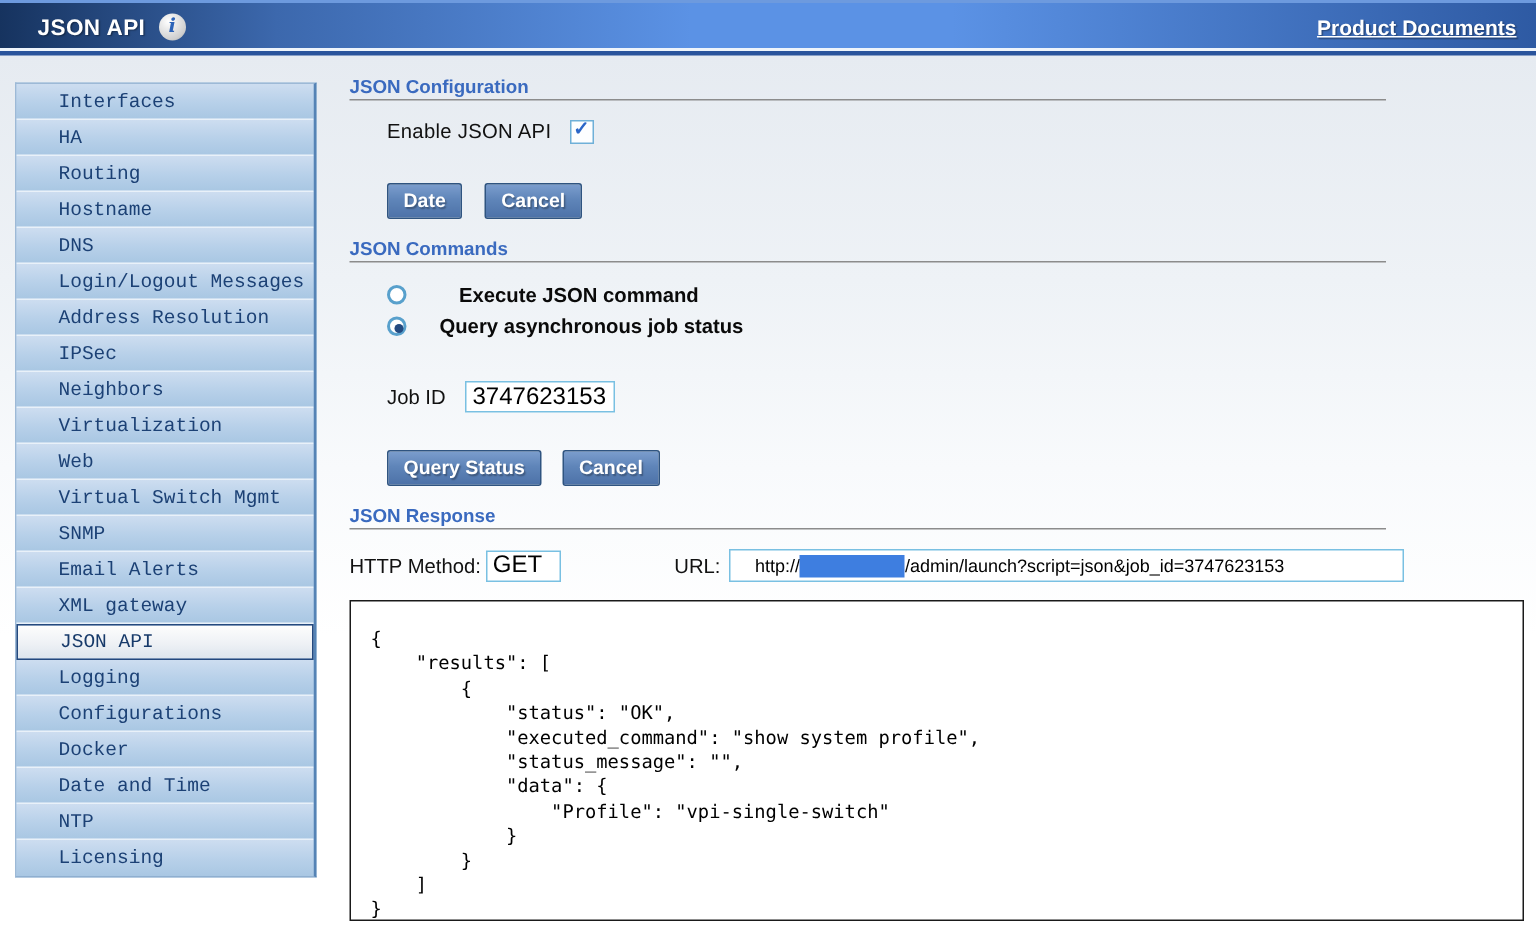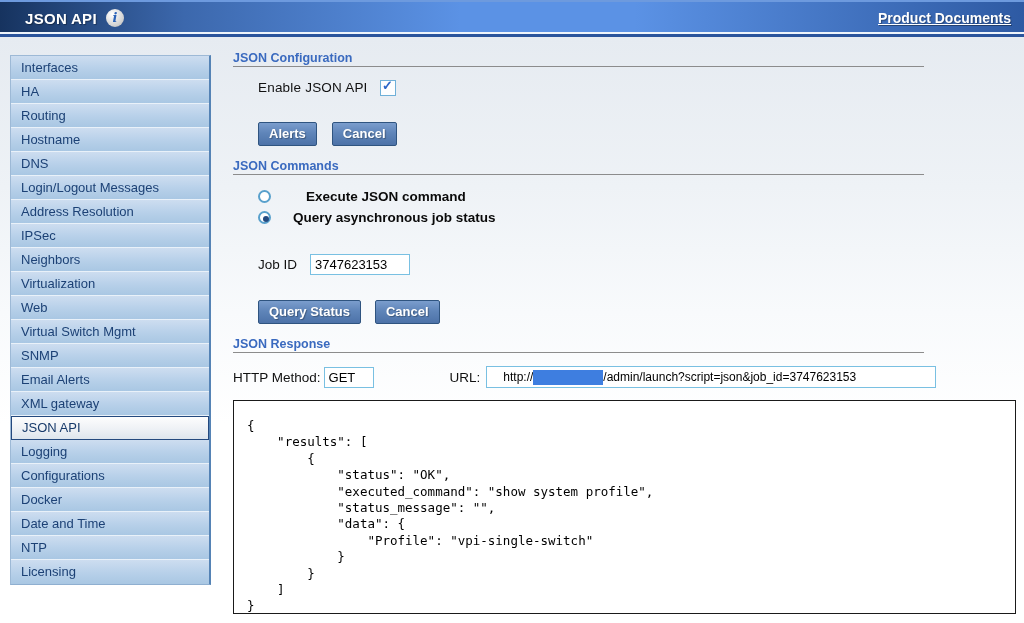--- a/index.html
+++ b/index.html
@@ -29,24 +29,24 @@
   }
   .doc-link { margin-left:auto; margin-right:13px; color:#ffffff; font-size:14px; font-weight:bold; text-decoration:underline; text-shadow:1px 1px 1px rgba(0,0,0,0.35); cursor:pointer; }
 
   
   .sidebar {
     position:absolute; left:10px; top:55px; width:201px;
     border:1px solid #9db9d6; border-right:2px solid #5583b5; border-bottom-color:#8fafd0;
     background:#b5cfe8;
   }
   .sb-item {
-    height:24px; line-height:23px; padding-left:10px;
+    height:24px; line-height:23px; padding-left:28px;
     background:linear-gradient(180deg, #cdddf0 0%, #b7d0e9 55%, #a9c7e3 100%);
     border-bottom:1px solid #e9f1f9;
-    color:#1c4175; font-size:13px; cursor:pointer;
+    color:#1c4175; font-size:13px; cursor:pointer;font-family:Liberation Mono, monospace;
   }
   .sb-item:last-child { border-bottom:none; }
   .sb-item.selected {
     background:linear-gradient(180deg, #fdfdfd 0%, #eef1f5 55%, #dde5ed 100%);
     border:1px solid #24497e; border-bottom:1px solid #24497e;
     line-height:21px; color:#173a6a;
   }
 
   
   .sec-title { position:absolute; left:233px; color:#3a6abf; font-size:12.5px; font-weight:bold; }
@@ -74,21 +74,21 @@
     width:13px; height:13px; border-radius:50%; background:#ffffff;
     border:2px solid #58a0cc; display:inline-block; position:relative; cursor:pointer;
   }
   .radio .dot { position:absolute; left:2.5px; top:2.5px; width:6px; height:6px; border-radius:50%; background:#234a80; }
   .radio-label { margin-left:22px; font-size:13.5px; font-weight:bold; color:#0a0a0a; }
 
   .job-row { position:absolute; left:258px; top:254px; display:flex; align-items:center; }
   .job-label { width:52px; font-size:13.5px; color:#111; }
   .text-input {
     height:21px; border:1px solid #79c0e2; background:#ffffff;
-    font-family:"Liberation Sans", sans-serif; font-size:13px; color:#000; padding:1px 4px;
+    font-family:"Liberation Sans", sans-serif; font-size:16px; color:#000; padding:1px 4px;
   }
   #job-id-input { width:100px; }
 
   .http-row { position:absolute; left:233px; top:366px; display:flex; align-items:center; }
   .http-label { font-size:13.5px; color:#111; }
   #http-method-input { width:50px; margin-left:3px; }
   .url-label { margin-left:76px; font-size:13.5px; color:#111; }
   .url-box {
     margin-left:6px; width:450px; height:22px; border:1px solid #79c0e2; background:#ffffff;
     display:flex; align-items:center; padding-left:16px;
@@ -146,21 +146,21 @@
   <div class="sec-rule" style="top:66px;"></div>
 
   <div class="enable-row">
     <span class="enable-label">Enable JSON API</span>
     <span class="checkbox">
         <span class="check">✓</span>
       </span>
   </div>
 
   <div class="btn-row" style="left:258px; top:122px;">
-    <button class="btn">Alerts</button>
+    <button class="btn">Date</button>
     <button class="btn">Cancel</button>
   </div>
 
   <div class="sec-title" style="top:159px;">JSON Commands</div>
   <div class="sec-rule" style="top:174px;"></div>
 
   <div class="radio-row" style="top:189px;gap:13px;">
     <span class="radio"></span>
     <span class="radio-label">Execute JSON command</span>
   </div>

